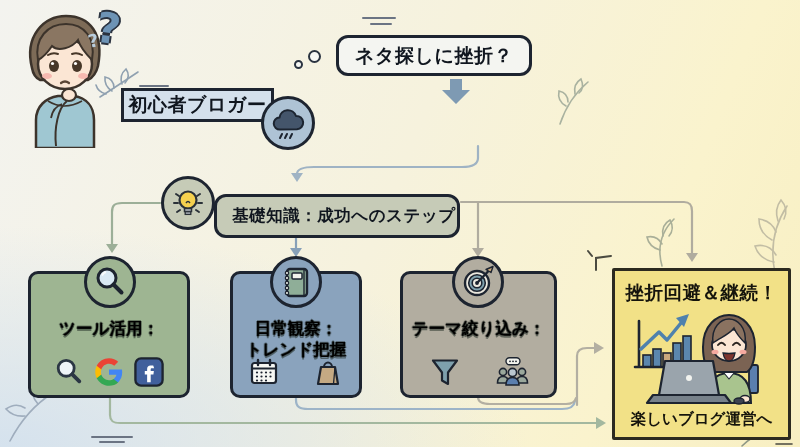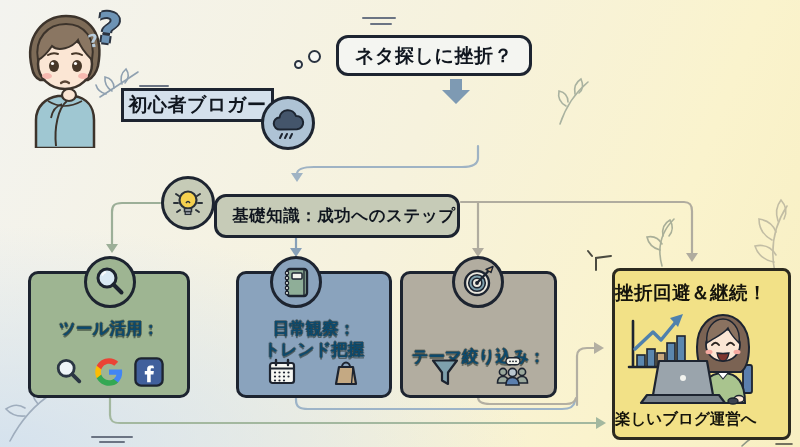--- a/index.html
+++ b/index.html
@@ -30,37 +30,37 @@
   .knowledge-badge{left:161px;top:176px;width:54px;height:54px;background:#c6cbb7;}
   .dot{position:absolute;border-radius:50%;background:#f6f7f4;border:2.5px solid #2a3340;box-sizing:border-box;}
   .dot-s{left:294px;top:60px;width:9px;height:9px;}
   .dot-l{left:308px;top:50px;width:13px;height:13px;}
   
   .card{
     position:absolute;top:271px;height:127px;border:3px solid #1d2430;border-radius:10px;
     display:flex;flex-direction:column;align-items:center;box-sizing:border-box;
   }
   .card1{left:28px;width:162px;background:#9eb592;}
-  .card2{left:236px;width:156px;background:#8aa3bd;}
-  .card3{left:400px;width:157px;background:#b2ada0;justify-content:center;}
+  .card2{left:230px;width:132px;background:#8aa3bd;}
+  .card3{left:400px;width:157px;background:#b2ada0;}
   .card-badge{top:256px;width:52px;height:52px;}
   .b1{left:84px;background:#9eb592;}
   .b2{left:270px;background:#8aa3bd;}
   .b3{left:452px;background:#b2ada0;}
   .card-title{
-    margin-top:44px;text-align:center;font-size:16.5px;font-weight:800;line-height:21px;color:#0c4a6e;
+    margin-top:44px;text-align:center;font-size:16.5px;font-weight:800;line-height:21px;color:#000000;
     text-shadow:-1px 0 0 rgba(35,45,38,.45),1px 0 0 rgba(35,45,38,.45),0 -1px 0 rgba(35,45,38,.45),0 1.5px 0 rgba(35,45,38,.55);
   }
   .icon-row{position:absolute;bottom:8px;left:0;right:0;display:flex;justify-content:center;align-items:center;}
   .gap-sm{gap:10px;} .gap-lg{gap:34px;}
   .icon-row span{display:flex;}
   
   .result{
     position:absolute;left:612px;top:268px;width:179px;height:172px;background:#f2e187;
-    border:3.5px solid #2c2a1f;border-radius:8px;display:flex;flex-direction:column;align-items:flex-start;box-sizing:border-box;
+    border:3.5px solid #2c2a1f;border-radius:2px;display:flex;flex-direction:column;align-items:center;box-sizing:border-box;
   }
   .result-title{margin-top:9px;font-size:18.5px;font-weight:800;color:#15140c;letter-spacing:.5px;}
   .result-sub{position:absolute;bottom:7px;font-size:15.5px;font-weight:800;color:#15140c;margin-top:12px;}
   .result-art{margin-top:4px;}
   
   .boy{left:14px;top:8px;width:100px;height:140px;}
   .qmark{
     left:96px;top:8px;font-size:42px;font-weight:900;color:#6d93b5;line-height:1;
     text-shadow:-2px 0 0 #2b3340,2px 0 0 #2b3340,0 -2px 0 #2b3340,0 2px 0 #2b3340;
     transform:rotate(8deg);

